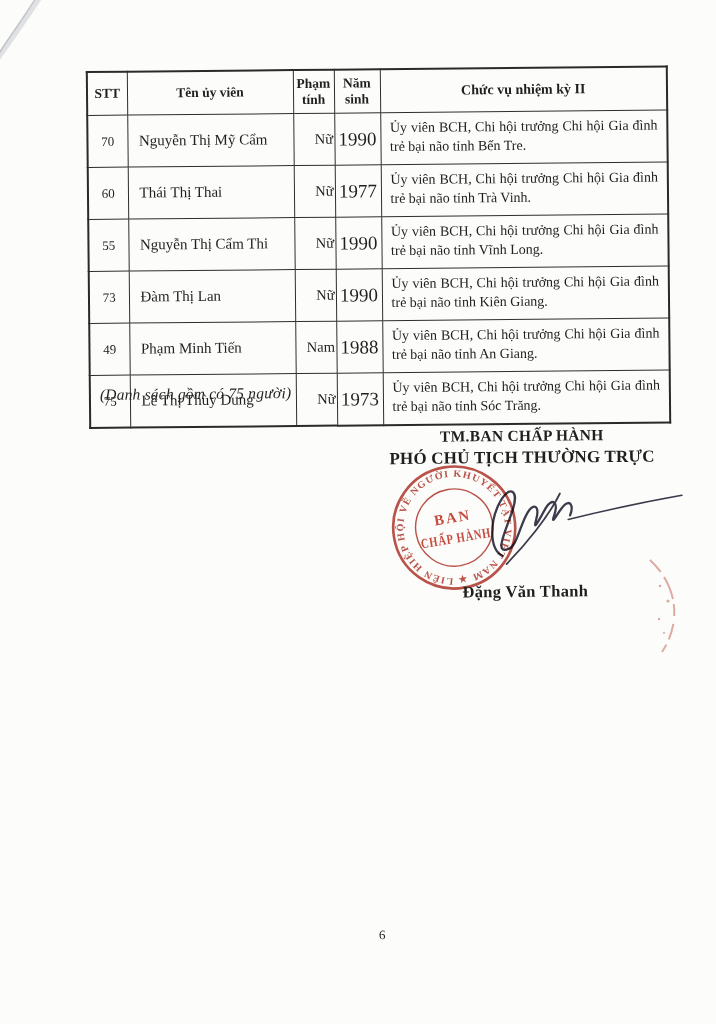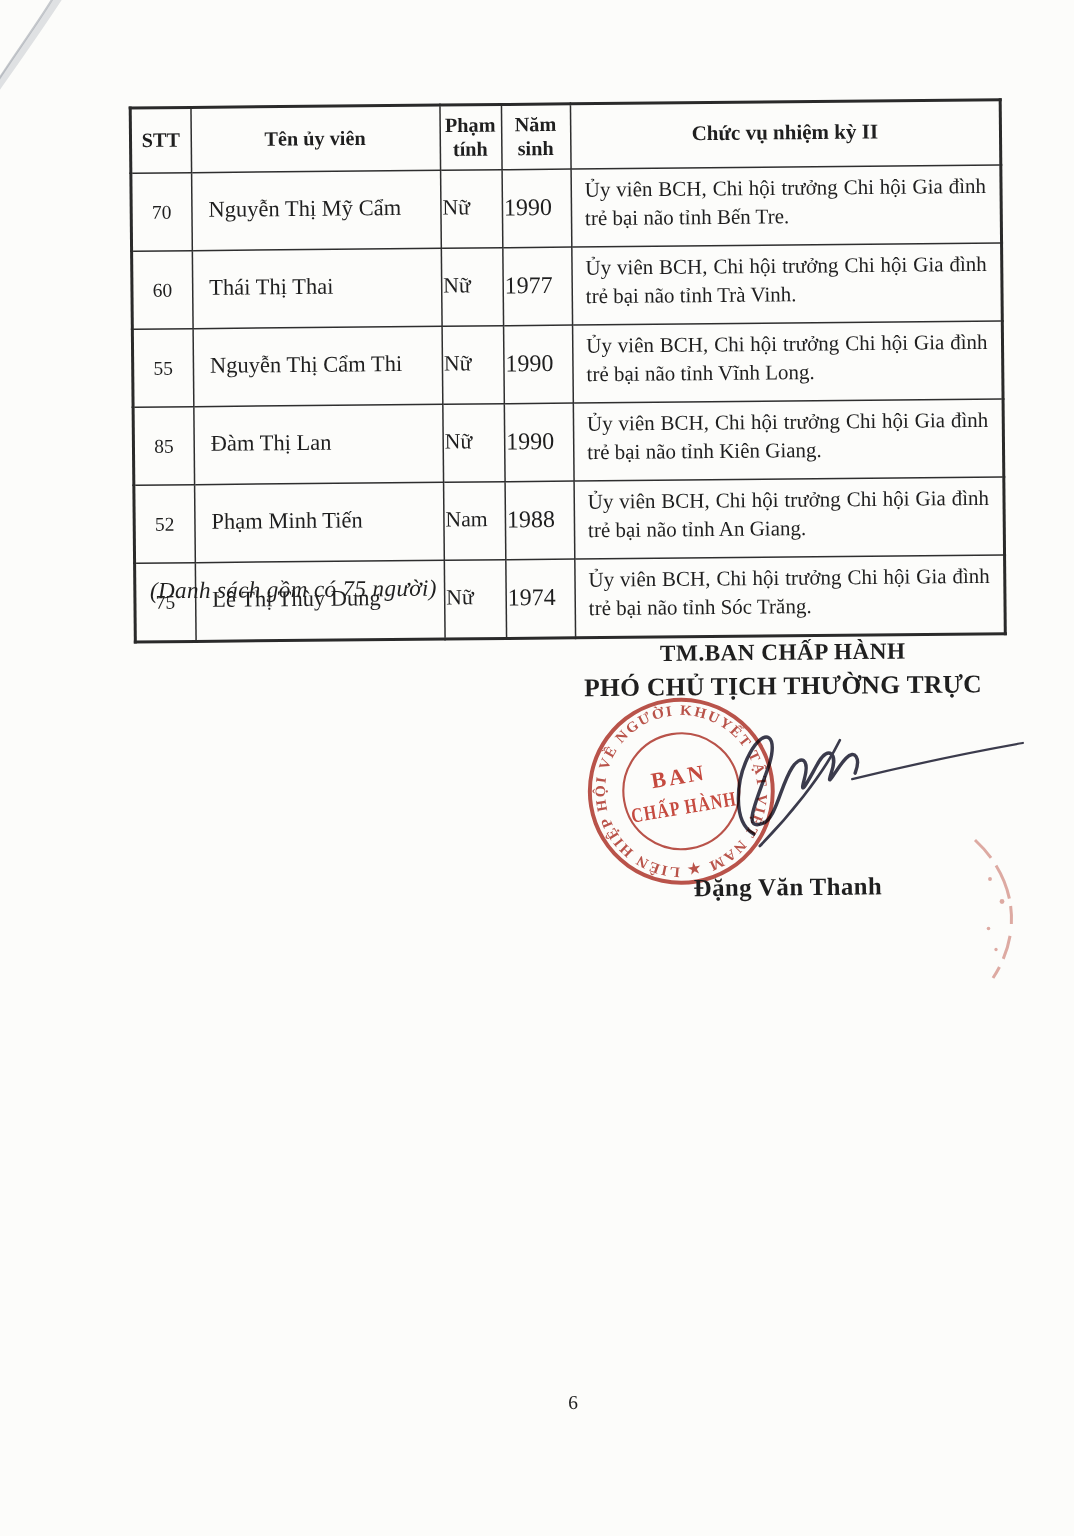--- a/index.html
+++ b/index.html
@@ -19,22 +19,22 @@
   table.members th,table.members td{
     border:1.6px solid #2e2e2e;vertical-align:middle;
     overflow:hidden;
   }
   table.members{border:2.2px solid #2a2a2a}
   th{font-weight:bold;font-size:13.5px;text-align:center;height:40px;line-height:1.15;padding:1px 2px}
   th.pos-h{font-size:14px}
   td{height:44px}
   td.c-stt{text-align:center;font-size:13px}
   td.c-name{padding:0 4px 0 11px;font-size:15px}
-  td.c-gender{text-align:left;font-size:14.5px}
-  td.c-year{font-size:16px}
+  td.c-gender{text-align:right;font-size:14.5px}
+  td.c-year{text-align:center;font-size:19px}
   td.c-pos{font-size:14px;padding:3px 9px 4px 9px;text-align:justify;line-height:1.34}
 
   
   .note{position:absolute;left:99px;top:386px;font-style:italic;font-size:15.5px;letter-spacing:.2px}
 
   
   .sig-block{position:absolute;left:363px;top:431px;width:315px;text-align:center;font-weight:bold}
   .sig-line1{font-size:15.5px;letter-spacing:.3px}
   .sig-line2{font-size:17px;margin-top:3px;letter-spacing:.2px}
   .signer{position:absolute;left:420px;top:586px;width:205px;text-align:center;font-weight:bold;font-size:16.5px;letter-spacing:.3px}
@@ -86,38 +86,38 @@
       <td class="c-pos">Ủy viên BCH, Chi hội trưởng Chi hội Gia đình trẻ bại não tỉnh Trà Vinh.</td>
     </tr>
     <tr>
       <td class="c-stt">55</td>
       <td class="c-name">Nguyễn Thị Cẩm Thi</td>
       <td class="c-gender">Nữ</td>
       <td class="c-year">1990</td>
       <td class="c-pos">Ủy viên BCH, Chi hội trưởng Chi hội Gia đình trẻ bại não tỉnh Vĩnh Long.</td>
     </tr>
     <tr>
-      <td class="c-stt">85</td>
+      <td class="c-stt">73</td>
       <td class="c-name">Đàm Thị Lan</td>
       <td class="c-gender">Nữ</td>
       <td class="c-year">1990</td>
       <td class="c-pos">Ủy viên BCH, Chi hội trưởng Chi hội Gia đình trẻ bại não tỉnh Kiên Giang.</td>
     </tr>
     <tr>
-      <td class="c-stt">52</td>
+      <td class="c-stt">49</td>
       <td class="c-name">Phạm Minh Tiến</td>
       <td class="c-gender">Nam</td>
       <td class="c-year">1988</td>
       <td class="c-pos">Ủy viên BCH, Chi hội trưởng Chi hội Gia đình trẻ bại não tỉnh An Giang.</td>
     </tr>
     <tr>
       <td class="c-stt">75</td>
       <td class="c-name">Lê Thị Thùy Dung</td>
       <td class="c-gender">Nữ</td>
-      <td class="c-year">1974</td>
+      <td class="c-year">1973</td>
       <td class="c-pos">Ủy viên BCH, Chi hội trưởng Chi hội Gia đình trẻ bại não tỉnh Sóc Trăng.</td>
     </tr>
   </tbody>
     </table>
 
   <div class="note">(Danh sách gồm có 75 người)</div>
 
   <div class="sig-block">
     <div class="sig-line1">TM.BAN CHẤP HÀNH</div>
     <div class="sig-line2">PHÓ CHỦ TỊCH THƯỜNG TRỰC</div>

